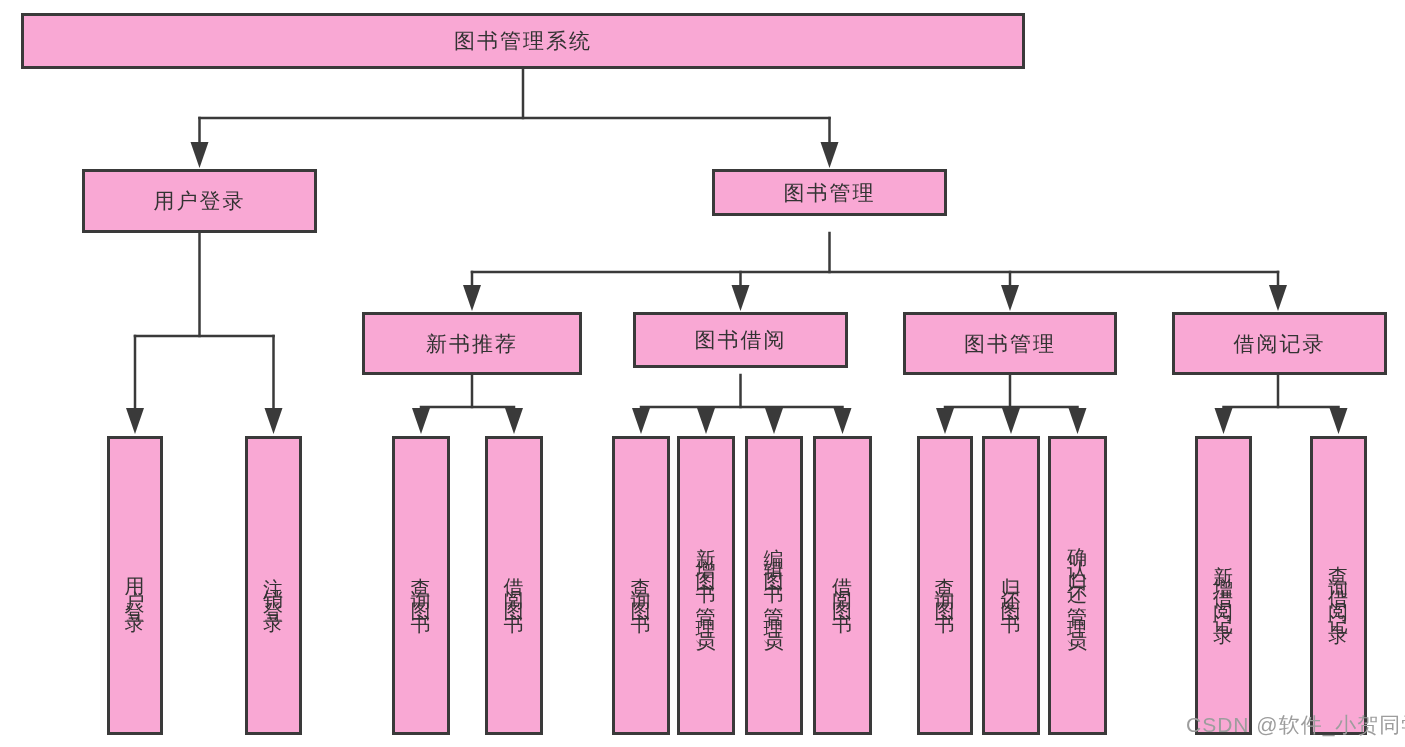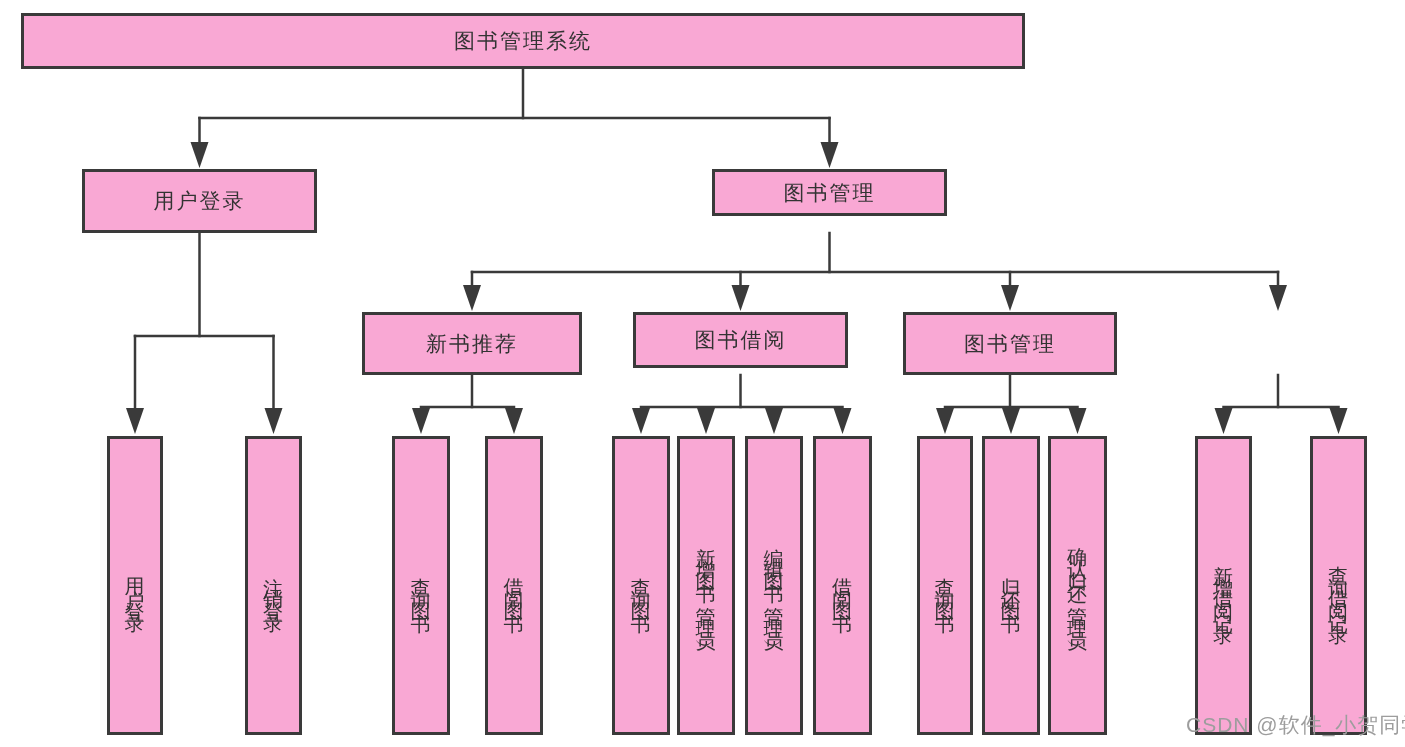--- a/index.html
+++ b/index.html
@@ -104,20 +104,21 @@
   </svg>
 
   <div class="box h" style="left:21px;top:13px;width:1004px;height:56px">图书管理系统</div>
 
   <div class="box h" style="left:82px;top:169px;width:235px;height:64px">用户登录</div>
   <div class="box h" style="left:712px;top:169px;width:235px;height:47px">图书管理</div>
 
   <div class="box h" style="left:362px;top:312px;width:220px;height:63px">新书推荐</div>
   <div class="box h" style="left:633px;top:312px;width:215px;height:56px">图书借阅</div>
   <div class="box h" style="left:903px;top:312px;width:214px;height:63px">图书管理</div>
+  <div class="box h" style="left:1172px;top:312px;width:215px;height:63px">借阅记录</div>
 
   <div class="box v" style="left:107px;width:56px">用户登录</div>
   <div class="box v" style="left:245px;width:57px">注销登录</div>
 
   <div class="box v" style="left:392px;width:58px">查询图书</div>
   <div class="box v" style="left:485px;width:58px">借阅图书</div>
 
   <div class="box v" style="left:612px;width:58px">查询图书</div>
   <div class="box v" style="left:677px;width:58px">新增图书（管理员）</div>
   <div class="box v" style="left:745px;width:58px">编辑图书（管理员）</div>

